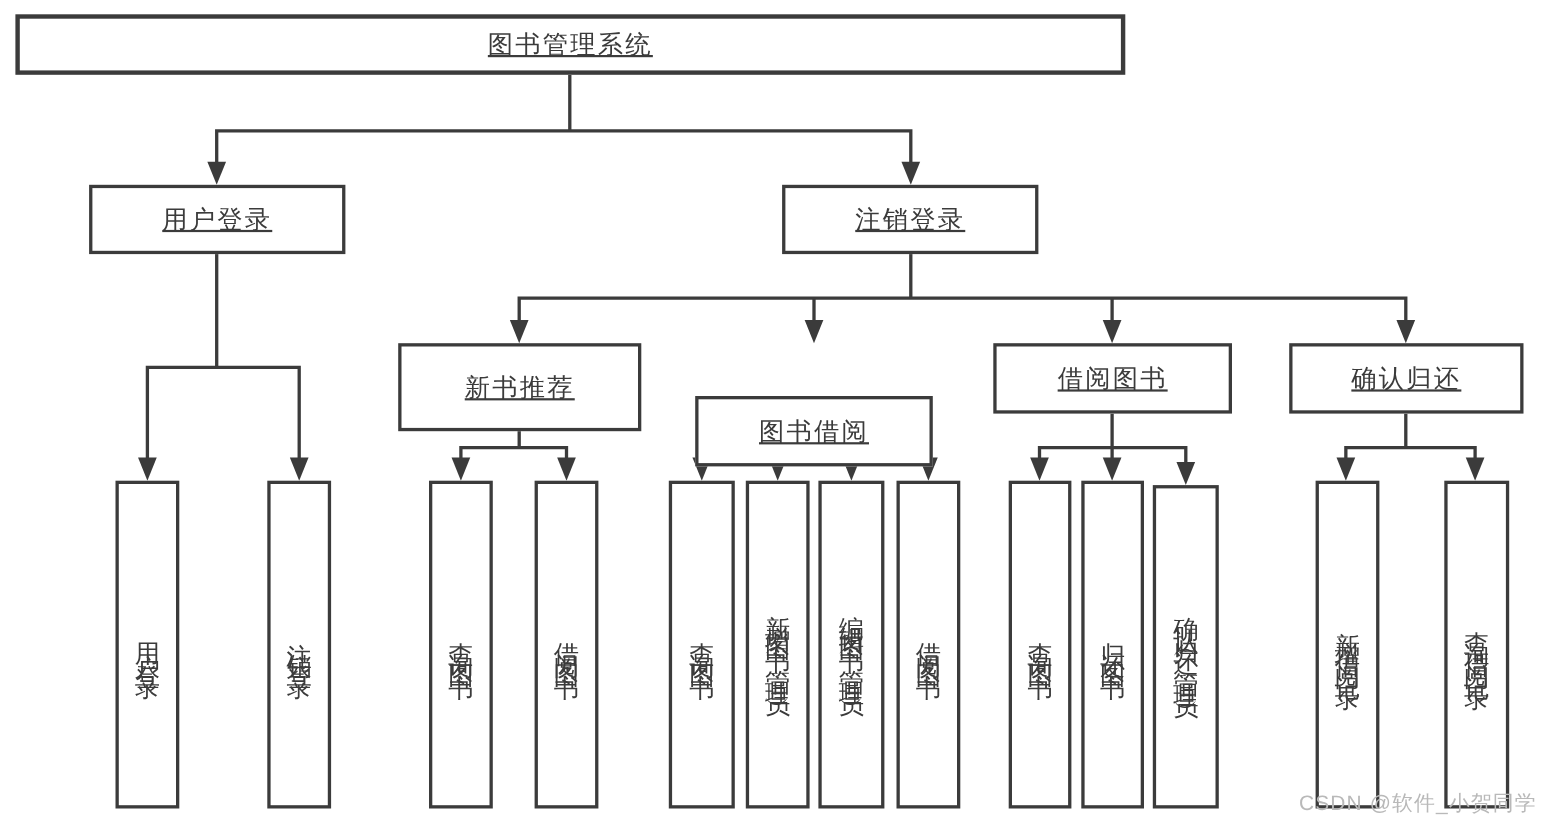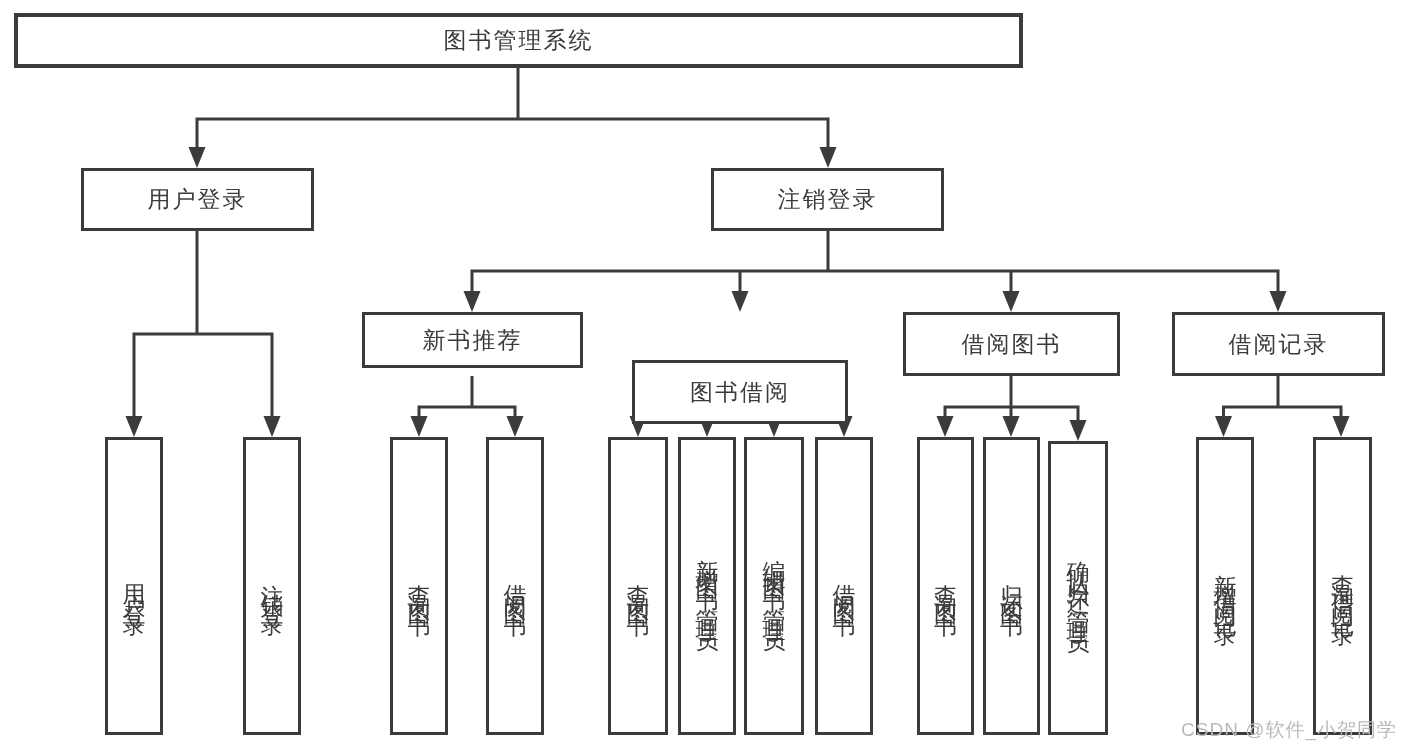--- a/index.html
+++ b/index.html
@@ -24,21 +24,21 @@
     position: absolute;
     box-sizing: border-box;
     border: 3px solid var(--line);
     background: #fff;
     color: var(--text);
     display: flex;
     align-items: center;
     justify-content: center;
     text-align: center;
   }
-  .hnode { font-size: 23px; letter-spacing: 2px; white-space: nowrap; }
+  .hnode { font-size: 23px; letter-spacing: 2px; white-space: nowrap; text-decoration: underline; }
   .root-node { border-width: 4px; }
   .vnode {
     writing-mode: vertical-rl;
     text-orientation: mixed;
     font-size: 23px;
     letter-spacing: 10px;
     line-height: 1.0;
   }
   .watermark {
     position: absolute;
@@ -104,24 +104,24 @@
       <polygon points="1223.5,437 1215,416 1232,416"></polygon>
       <polygon points="1341,437 1332.5,416 1349.5,416"></polygon>
     </g>
   </svg>
 
   <div class="node hnode root-node" style="left:14px; top:13px; width:1009px; height:55px;">图书管理系统</div>
 
   <div class="node hnode" style="left:81px; top:168px; width:233px; height:63px;">用户登录</div>
   <div class="node hnode" style="left:711px; top:168px; width:233px; height:63px;">注销登录</div>
 
-  <div class="node hnode" style="left:362px; top:312px; width:221px; height:56px;">新书推荐</div>
+  <div class="node hnode" style="left:362px; top:312px; width:221px; height:80px;">新书推荐</div>
   <div class="node hnode" style="left:632px; top:312px; width:216px; height:64px;margin-top:48px;">图书借阅</div>
   <div class="node hnode" style="left:903px; top:312px; width:217px; height:64px;">借阅图书</div>
-  <div class="node hnode" style="left:1172px; top:312px; width:213px; height:64px;">借阅记录</div>
+  <div class="node hnode" style="left:1172px; top:312px; width:213px; height:64px;">确认归还</div>
 
   <div class="node vnode" style="left:105px; top:437px; width:58px; height:298px;">用户登录</div>
   <div class="node vnode" style="left:243px; top:437px; width:58px; height:298px;">注销登录</div>
 
   <div class="node vnode" style="left:390px; top:437px; width:58px; height:298px;">查询图书</div>
   <div class="node vnode" style="left:486px; top:437px; width:58px; height:298px;">借阅图书</div>
 
   <div class="node vnode" style="left:608px; top:437px; width:60px; height:298px;">查询图书</div>
   <div class="node vnode" style="left:678px; top:437px; width:58px; height:298px;">新增图书（管理员）</div>
   <div class="node vnode" style="left:744px; top:437px; width:60px; height:298px;">编辑图书（管理员）</div>

